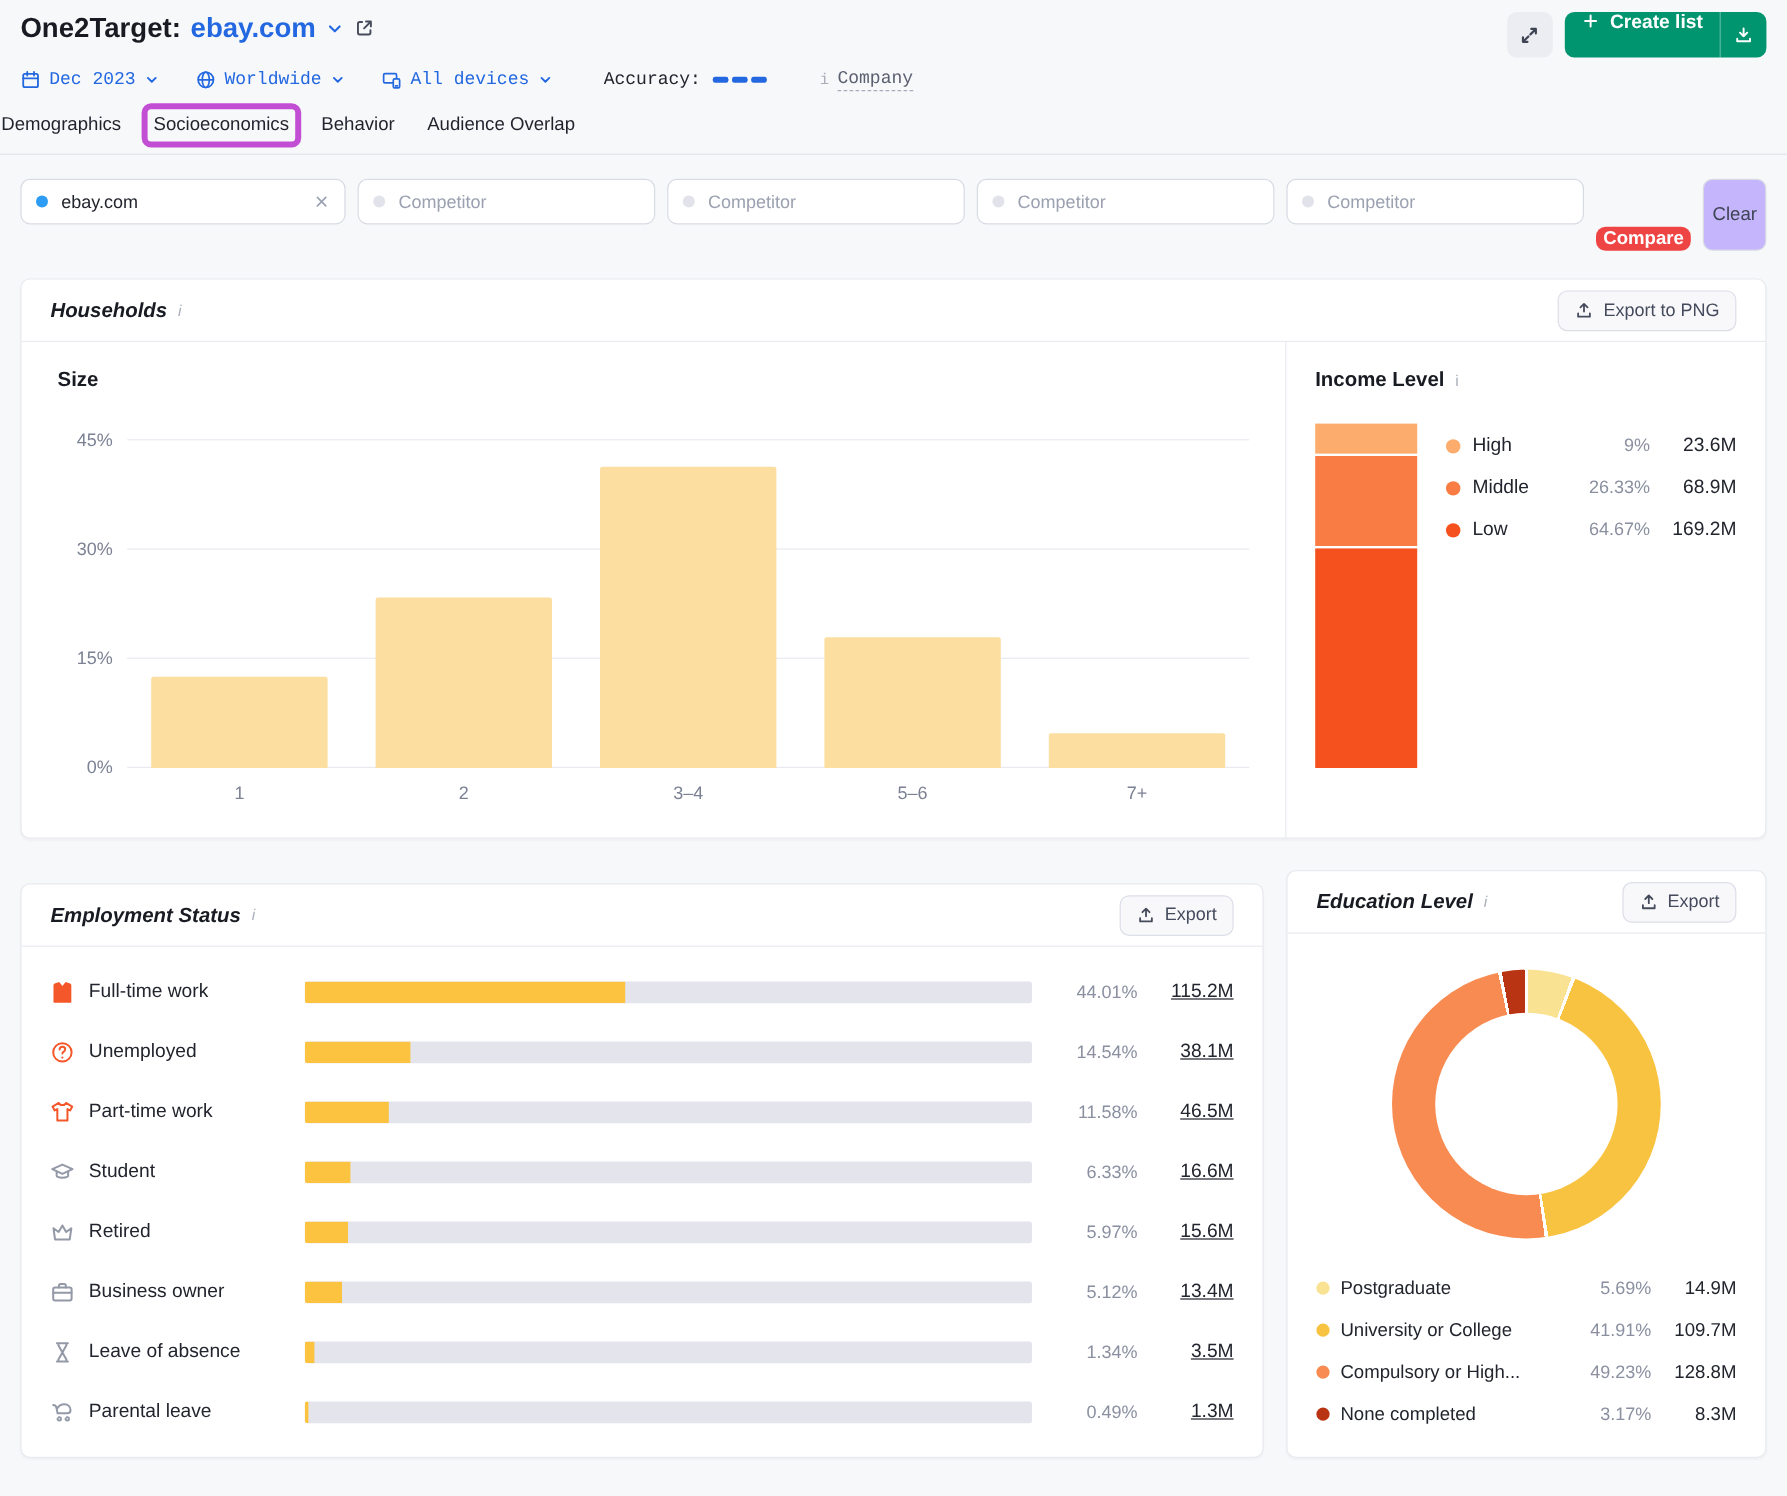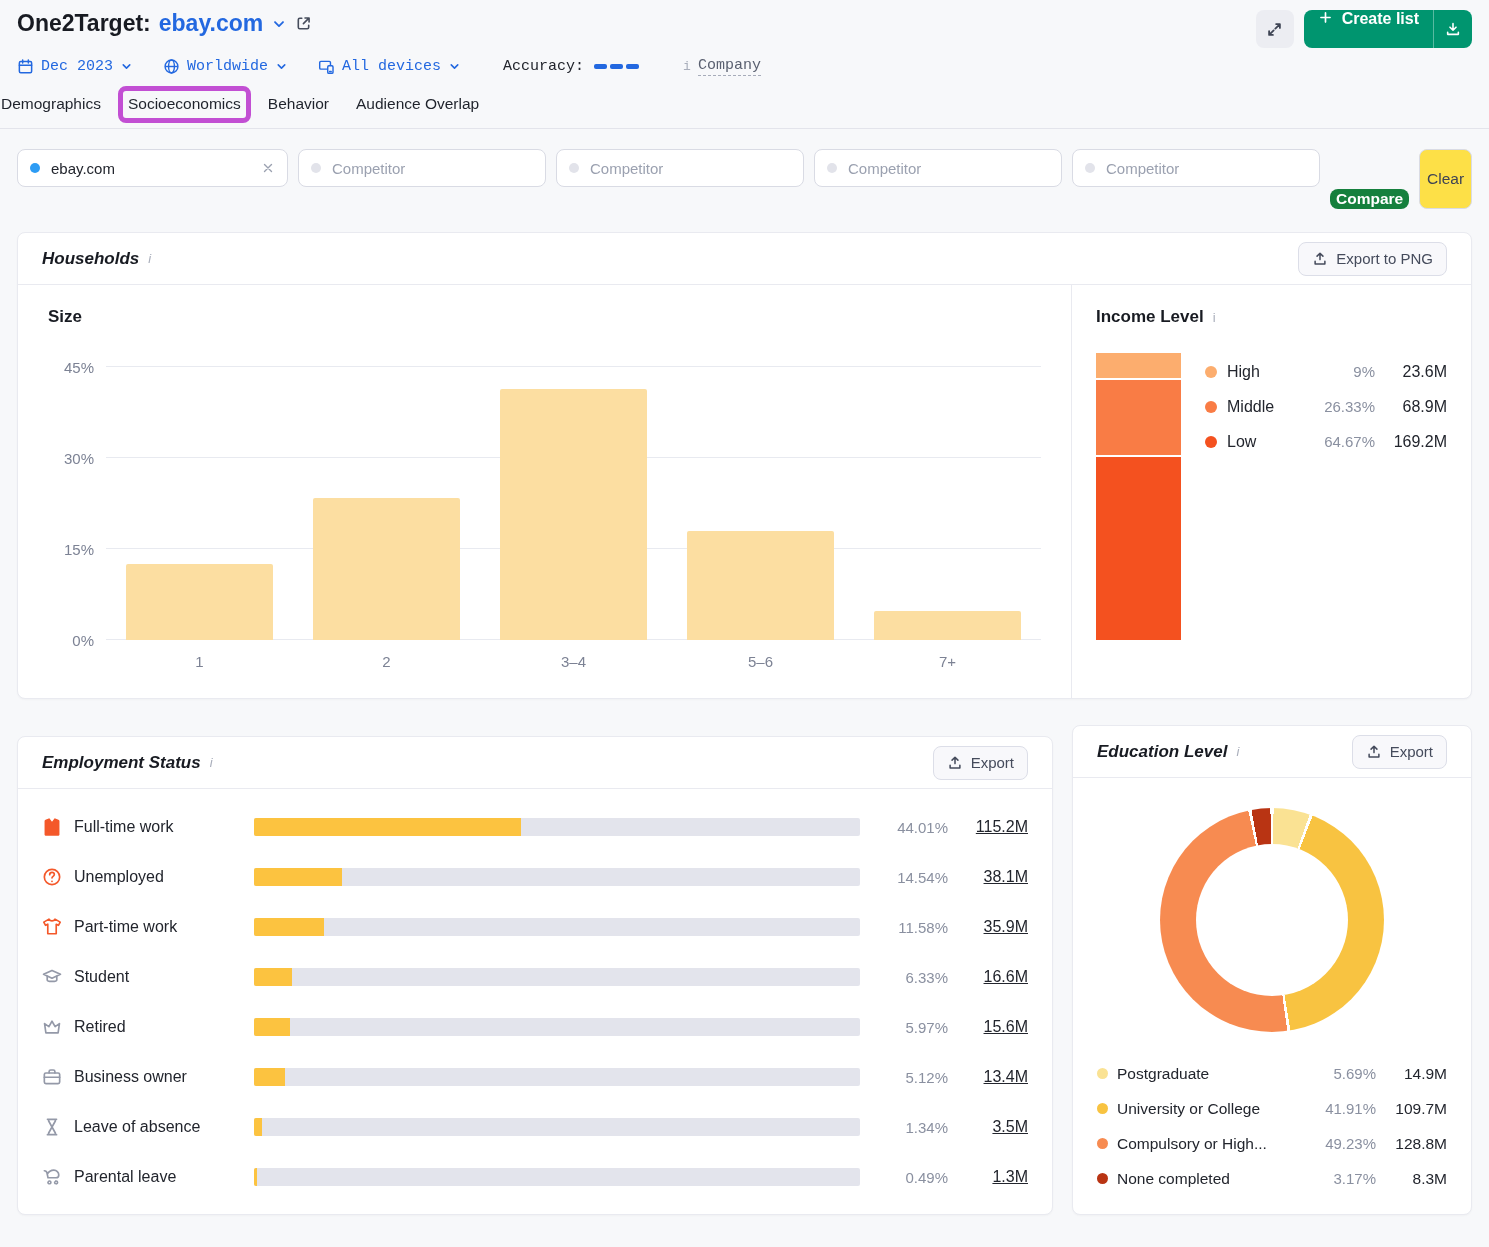--- a/index.html
+++ b/index.html
@@ -48,23 +48,23 @@
   .comp-row { display:flex; gap:10px; margin-top:20px; }
   .comp-input { flex:1; height:38px; background:#fff; border:1px solid #D9DBE4; border-radius:8px;
     display:flex; align-items:center; padding:0 12px; gap:9px; }
   .dot { width:10px; height:10px; border-radius:50%; flex:none; }
   .dot-blue { background:#2D9CF4; }
   .dot-gray { background:#E2E3EA; }
   .comp-input input { border:none; outline:none; flex:1; min-width:0; font-size:15px;
     font-family:"Liberation Sans", sans-serif; color:#22252D; background:transparent; }
   .comp-input input::placeholder { color:#9BA1B0; }
   .x-btn { background:none; border:none; cursor:pointer; color:#9BA1B0; display:flex; padding:0; }
-  .compare-btn { width:99px; background:#15803d; color:#fff; border:none; border-radius:8px;
+  .compare-btn { width:99px; background:#ef4444; color:#fff; border:none; border-radius:8px;
     font-size:15.5px; font-weight:700; cursor:pointer; font-family:"Liberation Sans", sans-serif;margin-top:40px; }
-  .clear-btn { width:66px; background:#fde047; color:#3F4454; border:1px solid #D9DBE4; border-radius:8px;
+  .clear-btn { width:66px; background:#c4b5fd; color:#3F4454; border:1px solid #D9DBE4; border-radius:8px;
     font-size:15.5px; cursor:pointer; font-family:"Liberation Sans", sans-serif; }
 
   
   .card { background:#fff; border:1px solid #E9EAF0; border-radius:8px; box-shadow:0 1px 2px rgba(20,24,40,.03); }
   .card-header { height:52px; display:flex; align-items:center; justify-content:space-between;
     padding:0 24px; border-bottom:1px solid #E9EAF0; }
   .card-title { font-size:17px; font-weight:700; display:flex; align-items:center; gap:9px; color:#181B22;font-style:italic; }
   .info-i { color:#A9AEBB; font-size:13px; font-weight:400; }
   .export-btn { display:flex; align-items:center; gap:8px; height:34px; padding:0 13px;
     background:#F8F8FB; border:1px solid #DCDEE8; border-radius:8px; font-size:15px; color:#454B5C;
@@ -413,21 +413,21 @@
             <span class="emp-icon" style="color: rgb(244, 88, 42);">
               <svg width="20" height="20" viewBox="0 0 18 18" fill="none" stroke="currentColor" stroke-width="1.5" stroke-linejoin="round">
                 <path d="M6.3 1.9 1.6 4.6l1.6 2.9 2-1v8.6h7.6V6.5l2 1 1.6-2.9-4.7-2.7c-.5 1-1.5 1.6-2.7 1.6s-2.2-.6-2.7-1.6z"></path>
               </svg>
             </span>
             <span class="emp-label">Part-time work</span>
             <div class="emp-track" style="background: rgb(227, 228, 236);">
               <div class="emp-fill" style="width: 11.58%; background: rgb(252, 195, 64);"></div>
             </div>
             <span class="emp-pct">11.58%</span>
-            <span class="emp-val">35.9M</span>
+            <span class="emp-val">46.5M</span>
           </div>
           <div class="emp-row">
             <span class="emp-icon" style="color: rgb(148, 153, 168);">
               <svg width="20" height="20" viewBox="0 0 18 18" fill="none" stroke="currentColor" stroke-width="1.5" stroke-linecap="round" stroke-linejoin="round">
                 <path d="M1.4 6.6 9 3.1l7.6 3.5L9 10.1 1.4 6.6z"></path>
                 <path d="M4.7 8.3v3.3c0 1.8 8.6 1.8 8.6 0V8.3"></path>
               </svg>
             </span>
             <span class="emp-label">Student</span>
             <div class="emp-track" style="background: rgb(227, 228, 236);">

